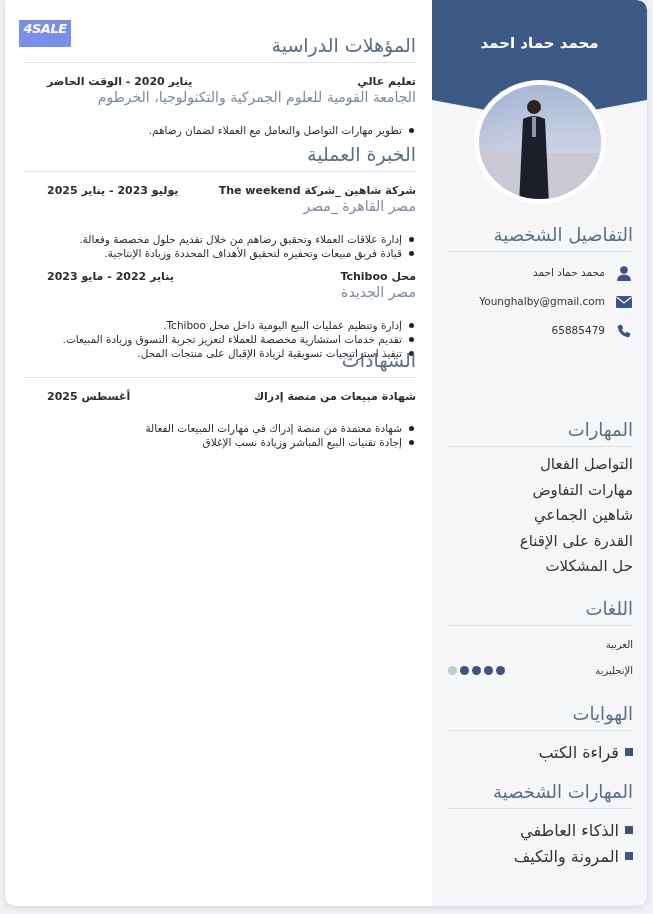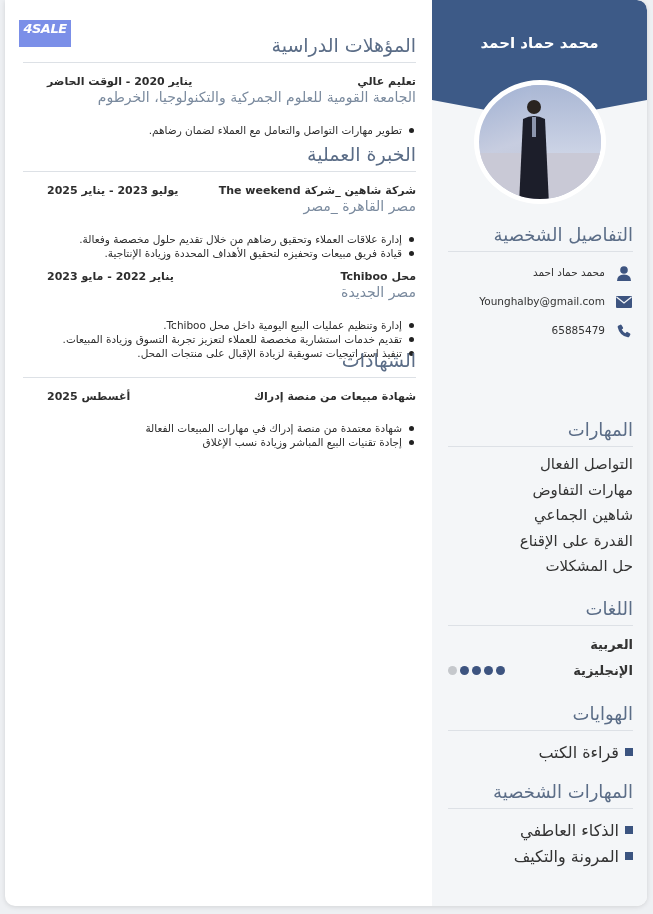--- a/index.html
+++ b/index.html
@@ -57,21 +57,21 @@
   }
   .contact { list-style: none; margin-top: 6px; }
   .contact li { display: flex; align-items: flex-start; justify-content: flex-start; margin-top: 13px; }
   .contact .ic { width: 18px; height: 16px; margin-left: 10px; flex: none; display: flex; align-items: center; justify-content: center; }
   .contact .txt { font-size: 10.5px; color: #333; line-height: 15px; text-align: right; }
   .addr { direction: rtl; }
   .plain { list-style: none; margin-top: 5px; }
   .plain li { font-size: 15px; color: #333; height: 25.5px; line-height: 25.5px; text-align: right; }
   .lang { list-style: none; margin-top: 5px; }
   .lang li { display: flex; justify-content: space-between; align-items: center; height: 26px; }
-  .lang .lname { font-size: 13px; color: #333; font-weight: bold; }
+  .lang .lname { font-size: 10px; color: #333; }
   .dots { display: flex; direction: ltr; gap: 3px; }
   .dot { width: 9px; height: 9px; border-radius: 50%; }
   .sq { list-style: none; margin-top: 8px; }
   .sq li { display: flex; align-items: center; font-size: 16px; color: #333; height: 26px; }
   .sq .box { width: 8px; height: 8px; background: #3b5480; margin-left: 6px; flex: none; }
 </style>
 </head>
 <body>
 
 <div class="page">

